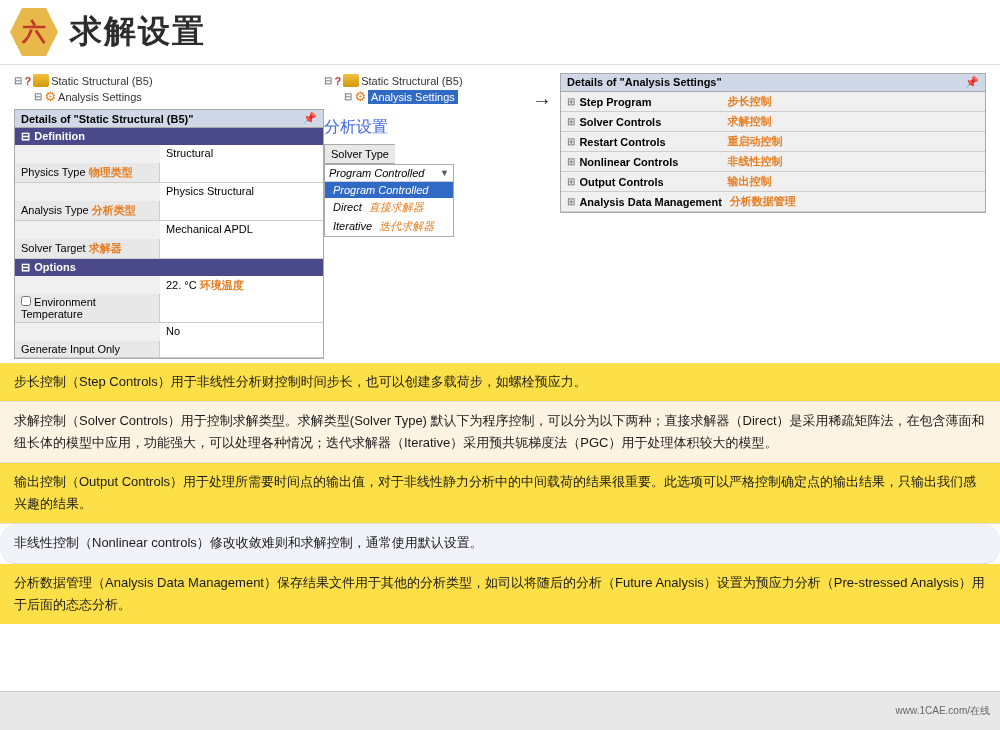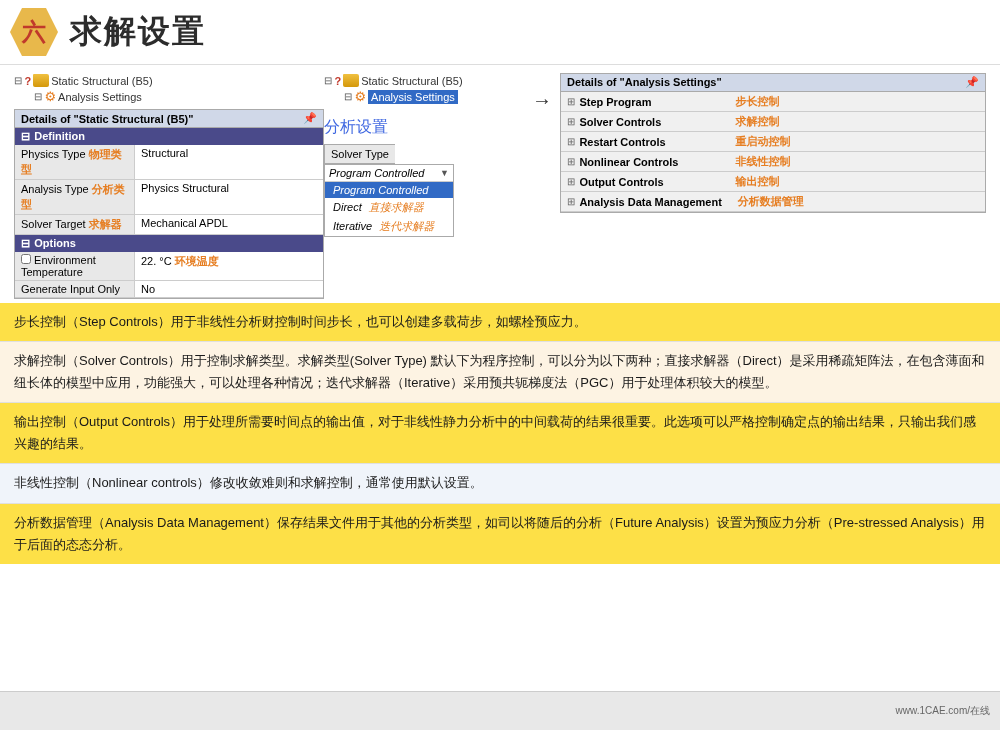--- a/index.html
+++ b/index.html
@@ -68,25 +68,26 @@
       color: white;
       padding: 2px 6px;
       font-weight: bold;
       font-size: 11px;
     }
     .details-row {
       display: flex;
       border-bottom: 1px solid #ccc;
     }
     .details-row .col1 {
-      width: 120px;
+      width: 145px;
       padding: 2px 6px;
       background: #e8e8e8;
       border-right: 1px solid #ccc;
       flex-shrink: 0;
+      margin-top: 18px;
     }
     .details-row .col2 {
       padding: 2px 6px;
       background: #ffffff;
       flex: 1;
     }
     .highlight-text {
       color: #e67e22;
       font-weight: bold;
     }
@@ -158,21 +159,21 @@
       margin-right: 4px;
       font-size: 10px;
     }
     .analysis-row .label {
       font-weight: bold;
       min-width: 140px;
     }
     .analysis-row .value {
       color: #e67e22;
       font-weight: bold;
-      margin-left: 16px;
+      margin-left: 8px;
     }
 
     
     .analysis-label-annotation {
       color: #4169e1;
       font-size: 16px;
       font-weight: normal;
       text-align: center;
       margin-top: 8px;
     }
@@ -186,20 +187,21 @@
       border-bottom: 1px solid #e0e0e0;
     }
     .desc-section.highlighted {
       background: #fdf3e3;
     }
     .desc-section.white {
       background: #fde047;
     }
     .desc-section.light-blue {
       background: #f0f4fa;
+      border-radius: 16px;
     }
 
     
     .footer {
       background: #e8e8e8;
       text-align: right;
       padding: 12px 10px;
       font-size: 10px;
       color: #666;
       border-top: 1px solid #ccc;

